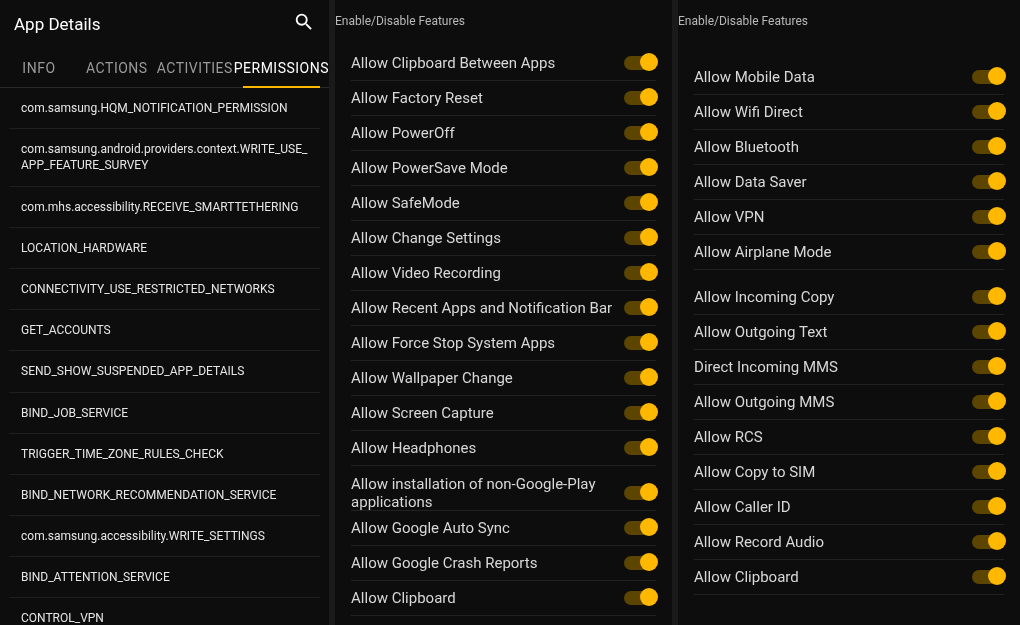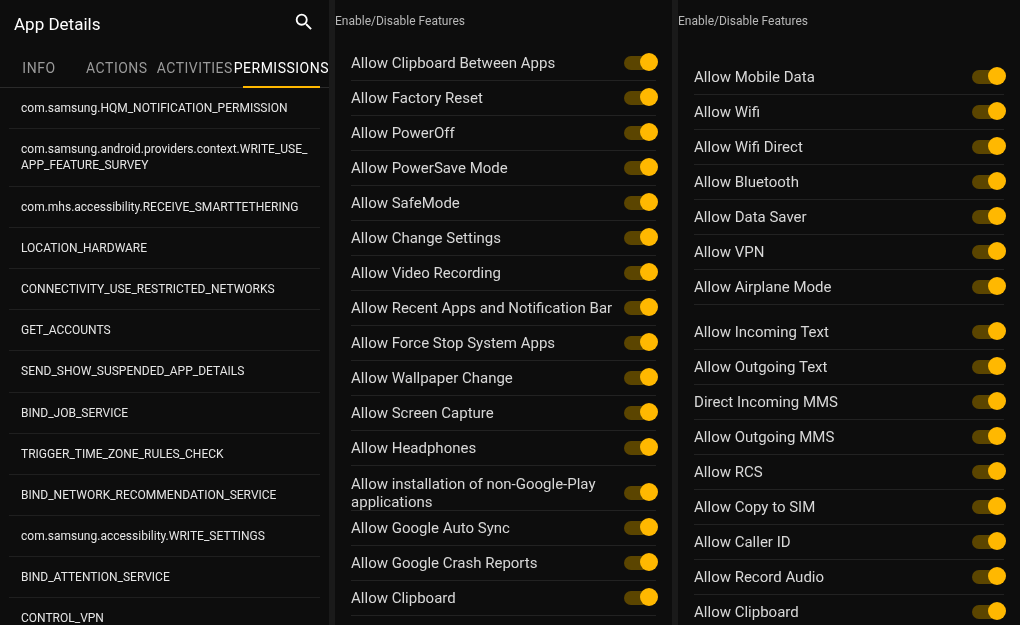--- a/index.html
+++ b/index.html
@@ -231,24 +231,20 @@
 
 <div class="panel panel-right">
   <div class="section-header">Enable/Disable Features</div>
   <div class="feature-list" id="right-list">
       <div style="height: 14px;"></div>
       <div class="feature-row">
         <div class="feature-label">Allow Mobile Data</div>
         <div class="toggle"></div>
       </div>
       <div class="feature-row">
-        <div class="feature-label">Allow Wifi</div>
-        <div class="toggle"></div>
-      </div>
-      <div class="feature-row">
         <div class="feature-label">Allow Wifi Direct</div>
         <div class="toggle"></div>
       </div>
       <div class="feature-row">
         <div class="feature-label">Allow Bluetooth</div>
         <div class="toggle"></div>
       </div>
       <div class="feature-row">
         <div class="feature-label">Allow Data Saver</div>
         <div class="toggle"></div>
@@ -256,21 +252,21 @@
       <div class="feature-row">
         <div class="feature-label">Allow VPN</div>
         <div class="toggle"></div>
       </div>
       <div class="feature-row">
         <div class="feature-label">Allow Airplane Mode</div>
         <div class="toggle"></div>
       </div>
       <div class="group-gap"></div>
       <div class="feature-row">
-        <div class="feature-label">Allow Incoming Text</div>
+        <div class="feature-label">Allow Incoming Copy</div>
         <div class="toggle"></div>
       </div>
       <div class="feature-row">
         <div class="feature-label">Allow Outgoing Text</div>
         <div class="toggle"></div>
       </div>
       <div class="feature-row">
         <div class="feature-label">Direct Incoming MMS</div>
         <div class="toggle"></div>
       </div>

